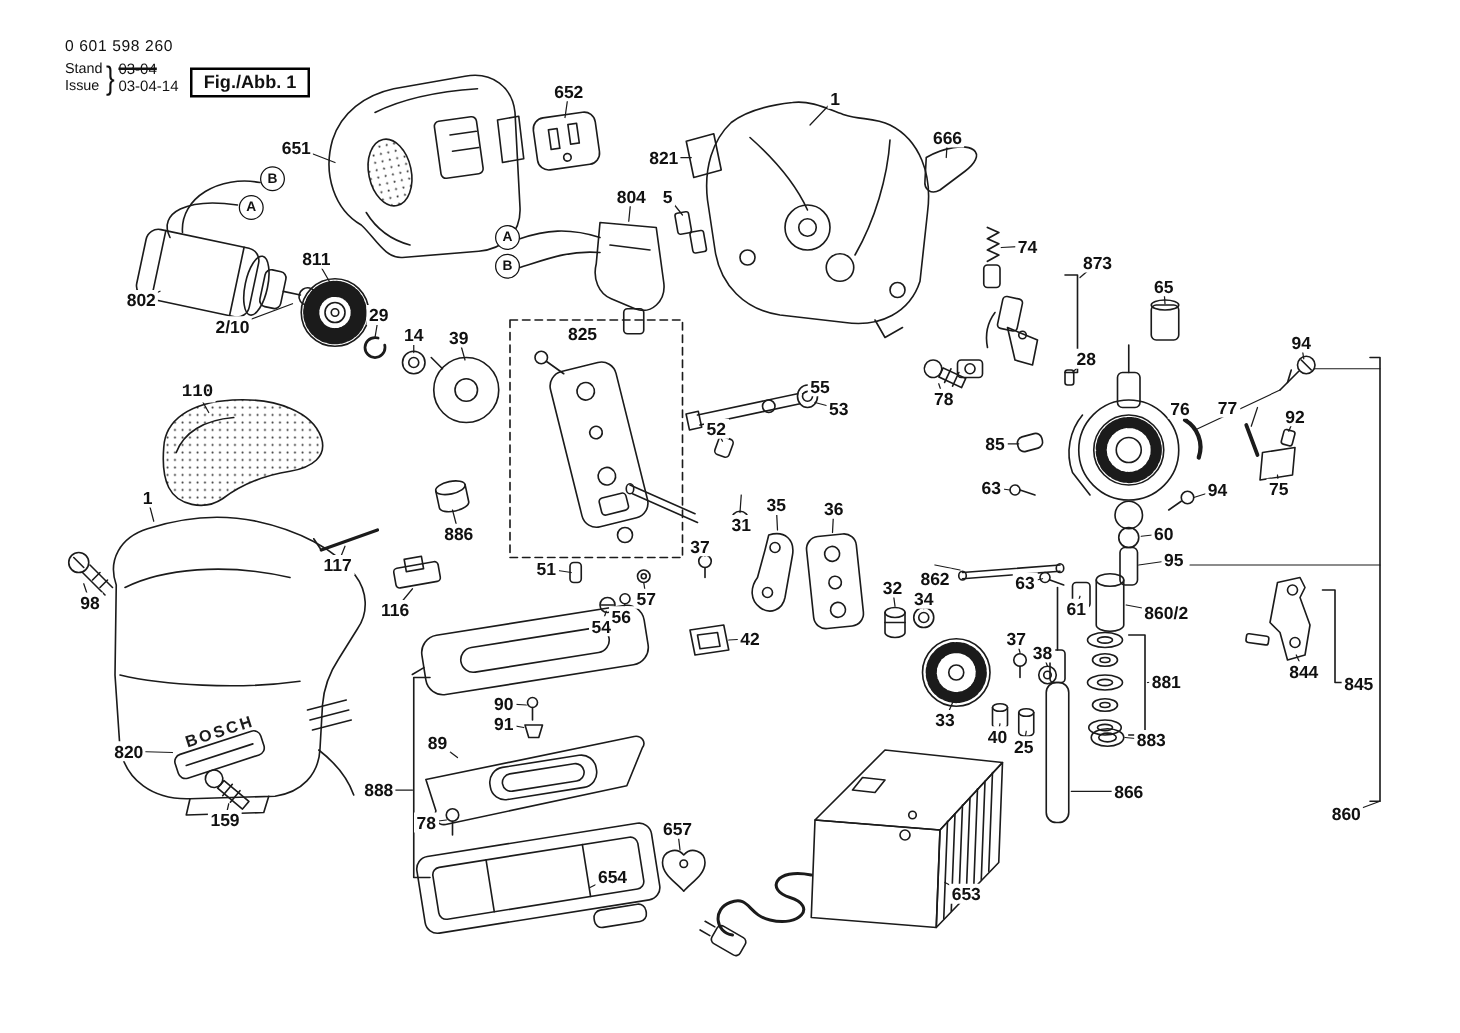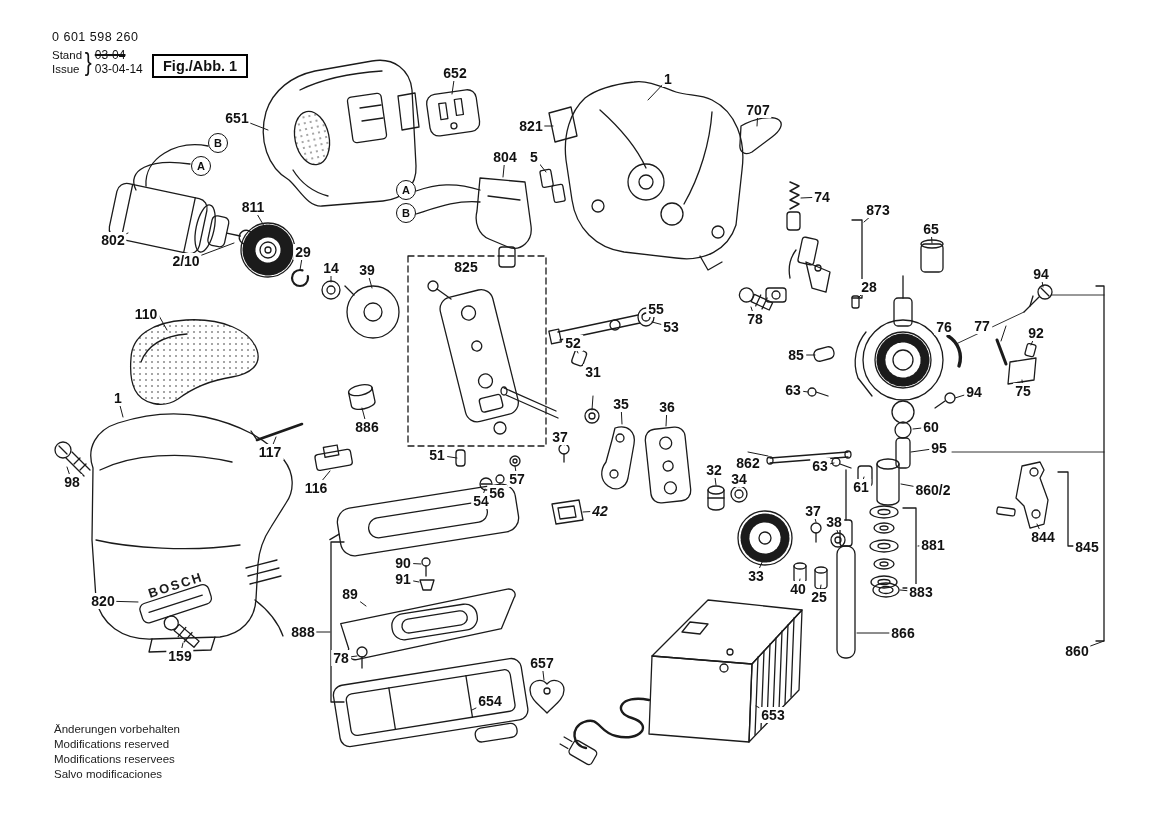--- a/index.html
+++ b/index.html
@@ -445,21 +445,21 @@
           <line x1="773" y1="715" x2="756" y2="706"></line>
         </g>
     </g>
   </svg>
 
   <div id="callout-layer">
       <span class="callout" style="left: 455px; top: 73px;">652</span>
       <span class="callout" style="left: 237px; top: 118px;">651</span>
       <span class="callout" style="left: 531px; top: 126px;">821</span>
       <span class="callout" style="left: 668px; top: 79px;">1</span>
-      <span class="callout" style="left: 758px; top: 110px;">707</span>
+      <span class="callout" style="left: 758px; top: 110px;">666</span>
       <span class="callout" style="left: 505px; top: 157px;">804</span>
       <span class="callout" style="left: 534px; top: 157px;">5</span>
       <span class="callout" style="left: 822px; top: 197px;">74</span>
       <span class="callout" style="left: 878px; top: 210px;">873</span>
       <span class="callout" style="left: 931px; top: 229px;">65</span>
       <span class="callout" style="left: 113px; top: 240px;">802</span>
       <span class="callout" style="left: 253px; top: 207px;">811</span>
       <span class="callout" style="left: 186px; top: 261px;">2/10</span>
       <span class="callout" style="left: 303px; top: 252px;">29</span>
       <span class="callout" style="left: 331px; top: 268px;">14</span>
@@ -467,27 +467,27 @@
       <span class="callout" style="left: 466px; top: 267px;">825</span>
       <span class="callout" style="left: 1041px; top: 274px;">94</span>
       <span class="callout" style="left: 656px; top: 309px;">55</span>
       <span class="callout" style="left: 671px; top: 327px;">53</span>
       <span class="callout" style="left: 869px; top: 287px;">28</span>
       <span class="callout" style="left: 573px; top: 343px;">52</span>
       <span class="callout" style="left: 755px; top: 319px;">78</span>
       <span class="callout" style="left: 944px; top: 327px;">76</span>
       <span class="callout" style="left: 982px; top: 326px;">77</span>
       <span class="callout" style="left: 1036px; top: 333px;">92</span>
-      <span class="callout" style="left: 146px; top: 314px;">110</span>
+      <span class="callout" style="left: 158px; top: 314px; font-family: Liberation Mono, monospace;">110</span>
       <span class="callout" style="left: 796px; top: 355px;">85</span>
       <span class="callout" style="left: 793px; top: 390px;">63</span>
       <span class="callout" style="left: 1023px; top: 391px;">75</span>
       <span class="callout" style="left: 974px; top: 392px;">94</span>
       <span class="callout" style="left: 367px; top: 427px;">886</span>
-      <span class="callout" style="left: 593px; top: 372px;">31</span>
+      <span class="callout" style="left: 593px; top: 420px;">31</span>
       <span class="callout" style="left: 621px; top: 404px;">35</span>
       <span class="callout" style="left: 667px; top: 407px;">36</span>
       <span class="callout" style="left: 560px; top: 437px;">37</span>
       <span class="callout" style="left: 931px; top: 427px;">60</span>
       <span class="callout" style="left: 939px; top: 448px;">95</span>
       <span class="callout" style="left: 118px; top: 398px;">1</span>
       <span class="callout" style="left: 270px; top: 452px;">117</span>
       <span class="callout" style="left: 748px; top: 452px; margin-top: 11px;">862</span>
       <span class="callout" style="left: 820px; top: 466px;">63</span>
       <span class="callout" style="left: 861px; top: 487px;">61</span>
@@ -495,21 +495,21 @@
       <span class="callout" style="left: 72px; top: 482px;">98</span>
       <span class="callout" style="left: 316px; top: 488px;">116</span>
       <span class="callout" style="left: 437px; top: 455px;">51</span>
       <span class="callout" style="left: 517px; top: 479px;">57</span>
       <span class="callout" style="left: 714px; top: 470px;">32</span>
       <span class="callout" style="left: 739px; top: 479px;">34</span>
       <span class="callout" style="left: 1043px; top: 537px;">844</span>
       <span class="callout" style="left: 1087px; top: 547px;">845</span>
       <span class="callout" style="left: 481px; top: 501px;">54</span>
       <span class="callout" style="left: 497px; top: 493px;">56</span>
-      <span class="callout" style="left: 600px; top: 511px; font-style: italic;">42</span>
+      <span class="callout" style="left: 600px; top: 511px;">42</span>
       <span class="callout" style="left: 813px; top: 511px;">37</span>
       <span class="callout" style="left: 834px; top: 522px;">38</span>
       <span class="callout" style="left: 933px; top: 545px;">881</span>
       <span class="callout" style="left: 756px; top: 576px;">33</span>
       <span class="callout" style="left: 798px; top: 589px;">40</span>
       <span class="callout" style="left: 819px; top: 597px;">25</span>
       <span class="callout" style="left: 921px; top: 592px;">883</span>
       <span class="callout" style="left: 103px; top: 601px;">820</span>
       <span class="callout" style="left: 403px; top: 563px;">90</span>
       <span class="callout" style="left: 403px; top: 579px;">91</span>
@@ -539,19 +539,13 @@
       <div class="si-values">
         <div class="struck">03-04</div>
         <div>03-04-14</div>
       </div>
     </div>
   </div>
   <div class="figbox">
     <span>Fig./Abb. 1</span>
   </div>
 
-  <div class="footer">
-    <div>Änderungen vorbehalten</div>
-    <div>Modifications reserved</div>
-    <div>Modifications reservees</div>
-    <div>Salvo modificaciones</div>
-  </div>
 </div>
 
 </body></html>

